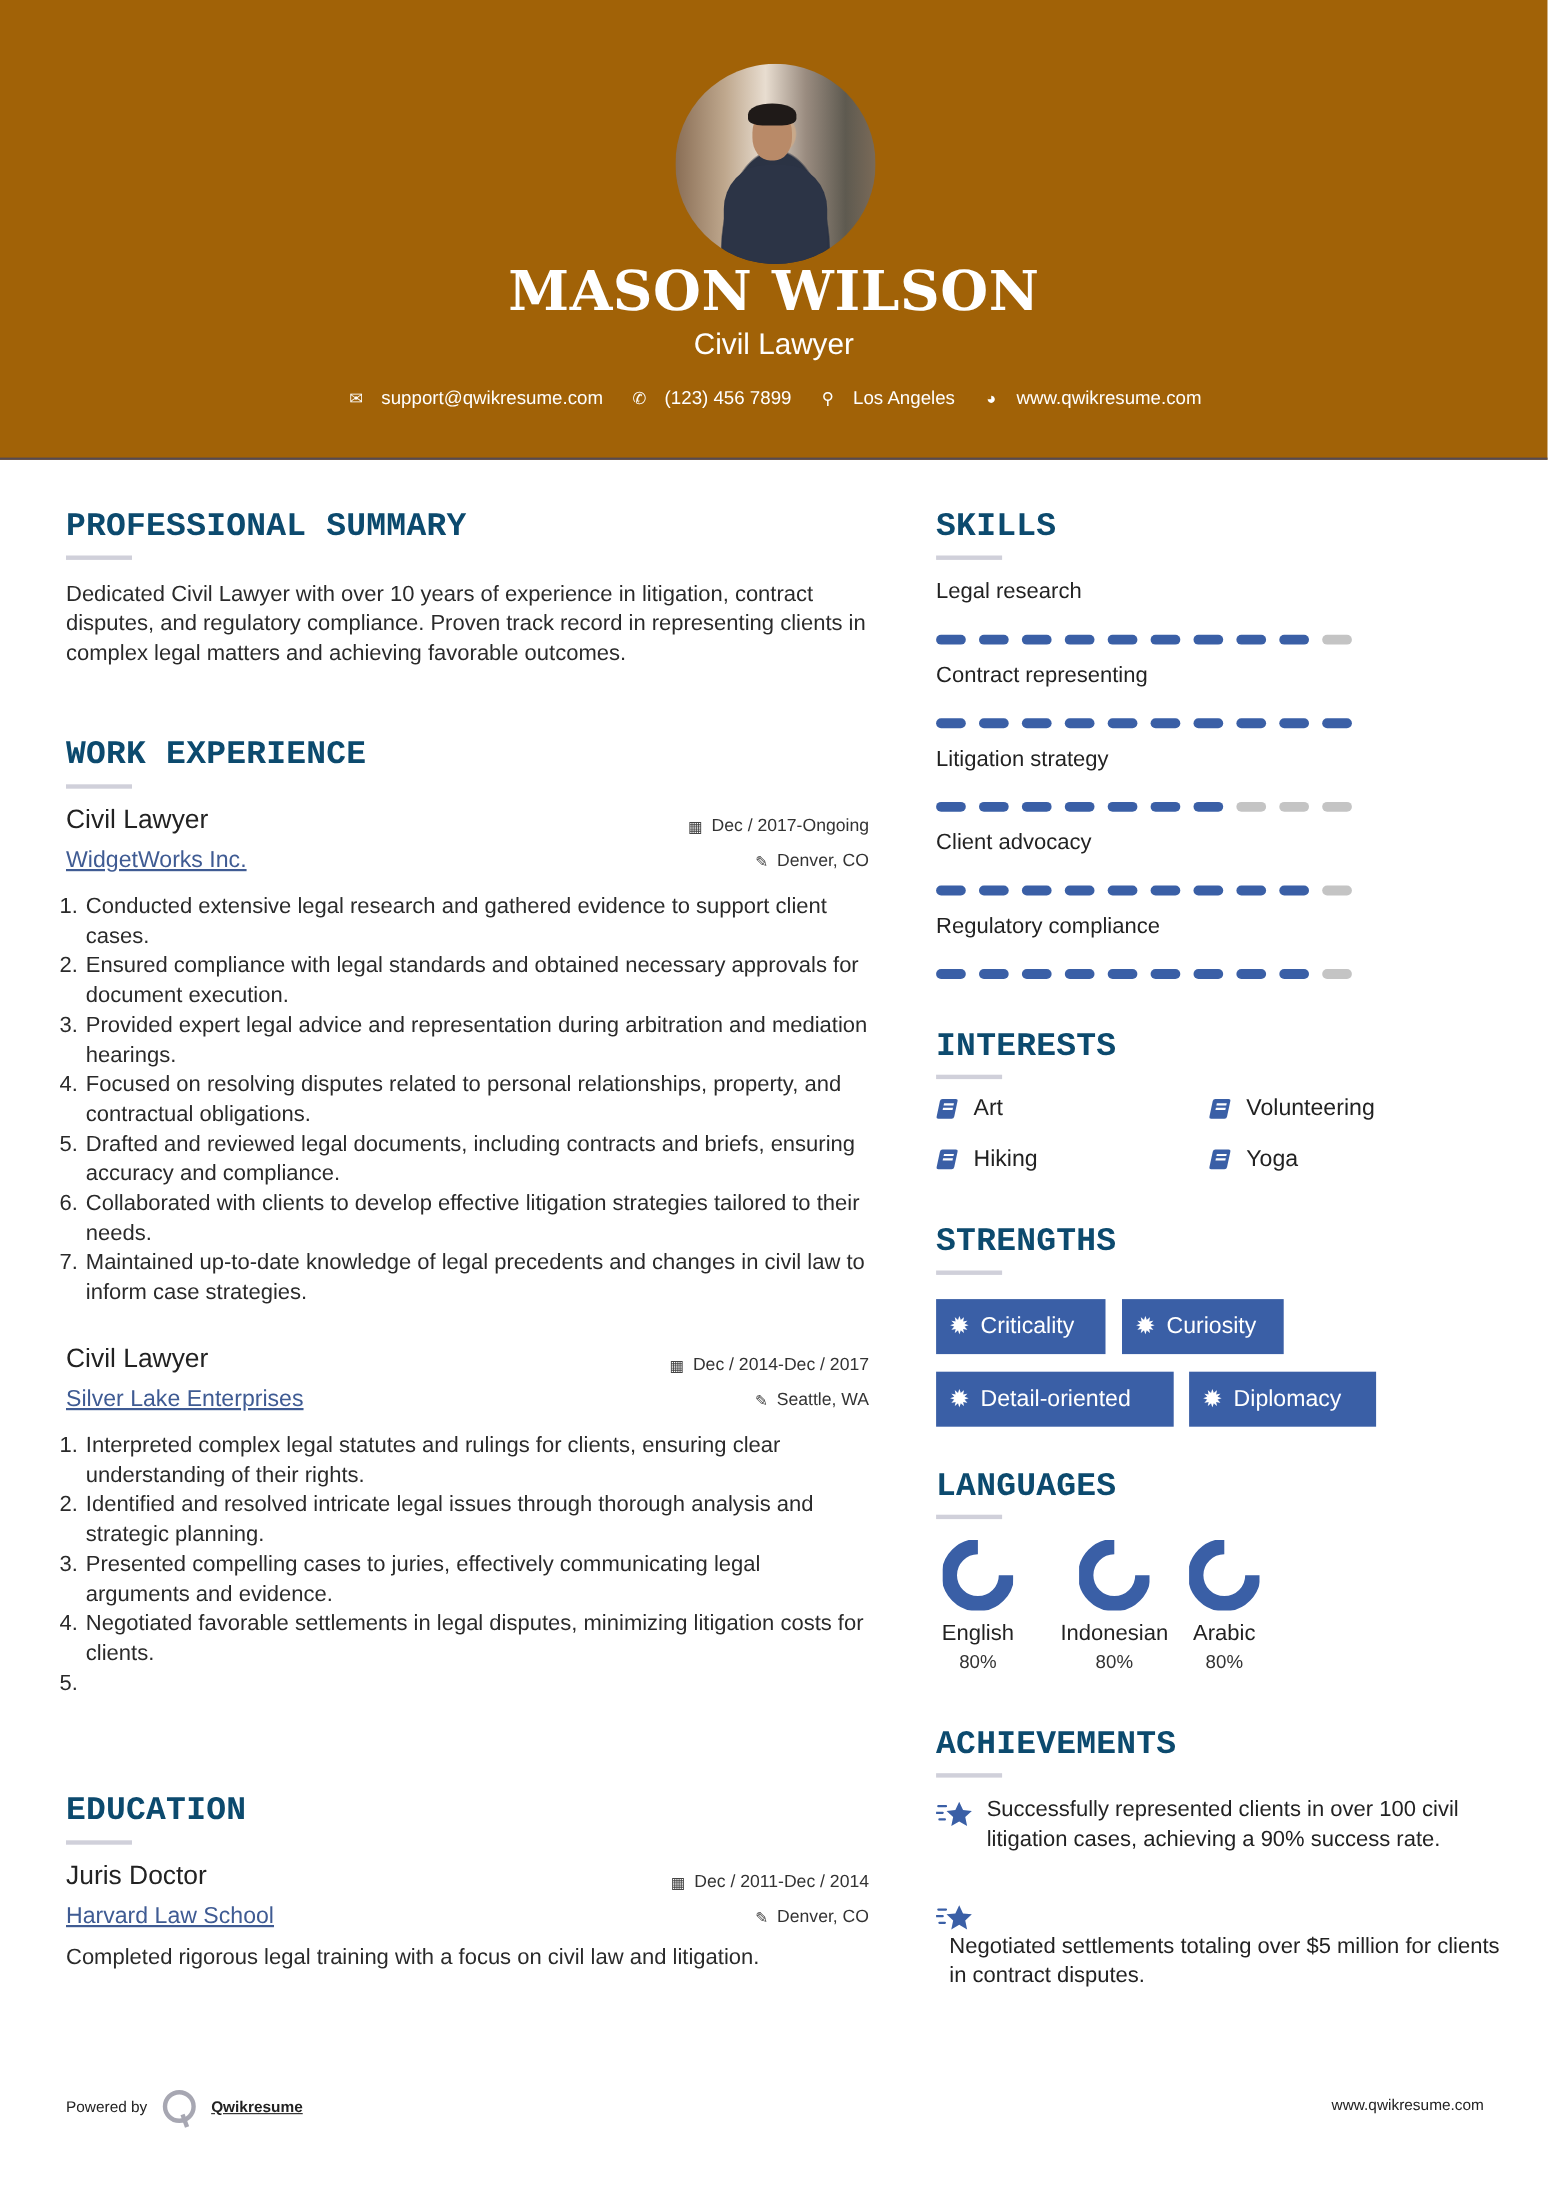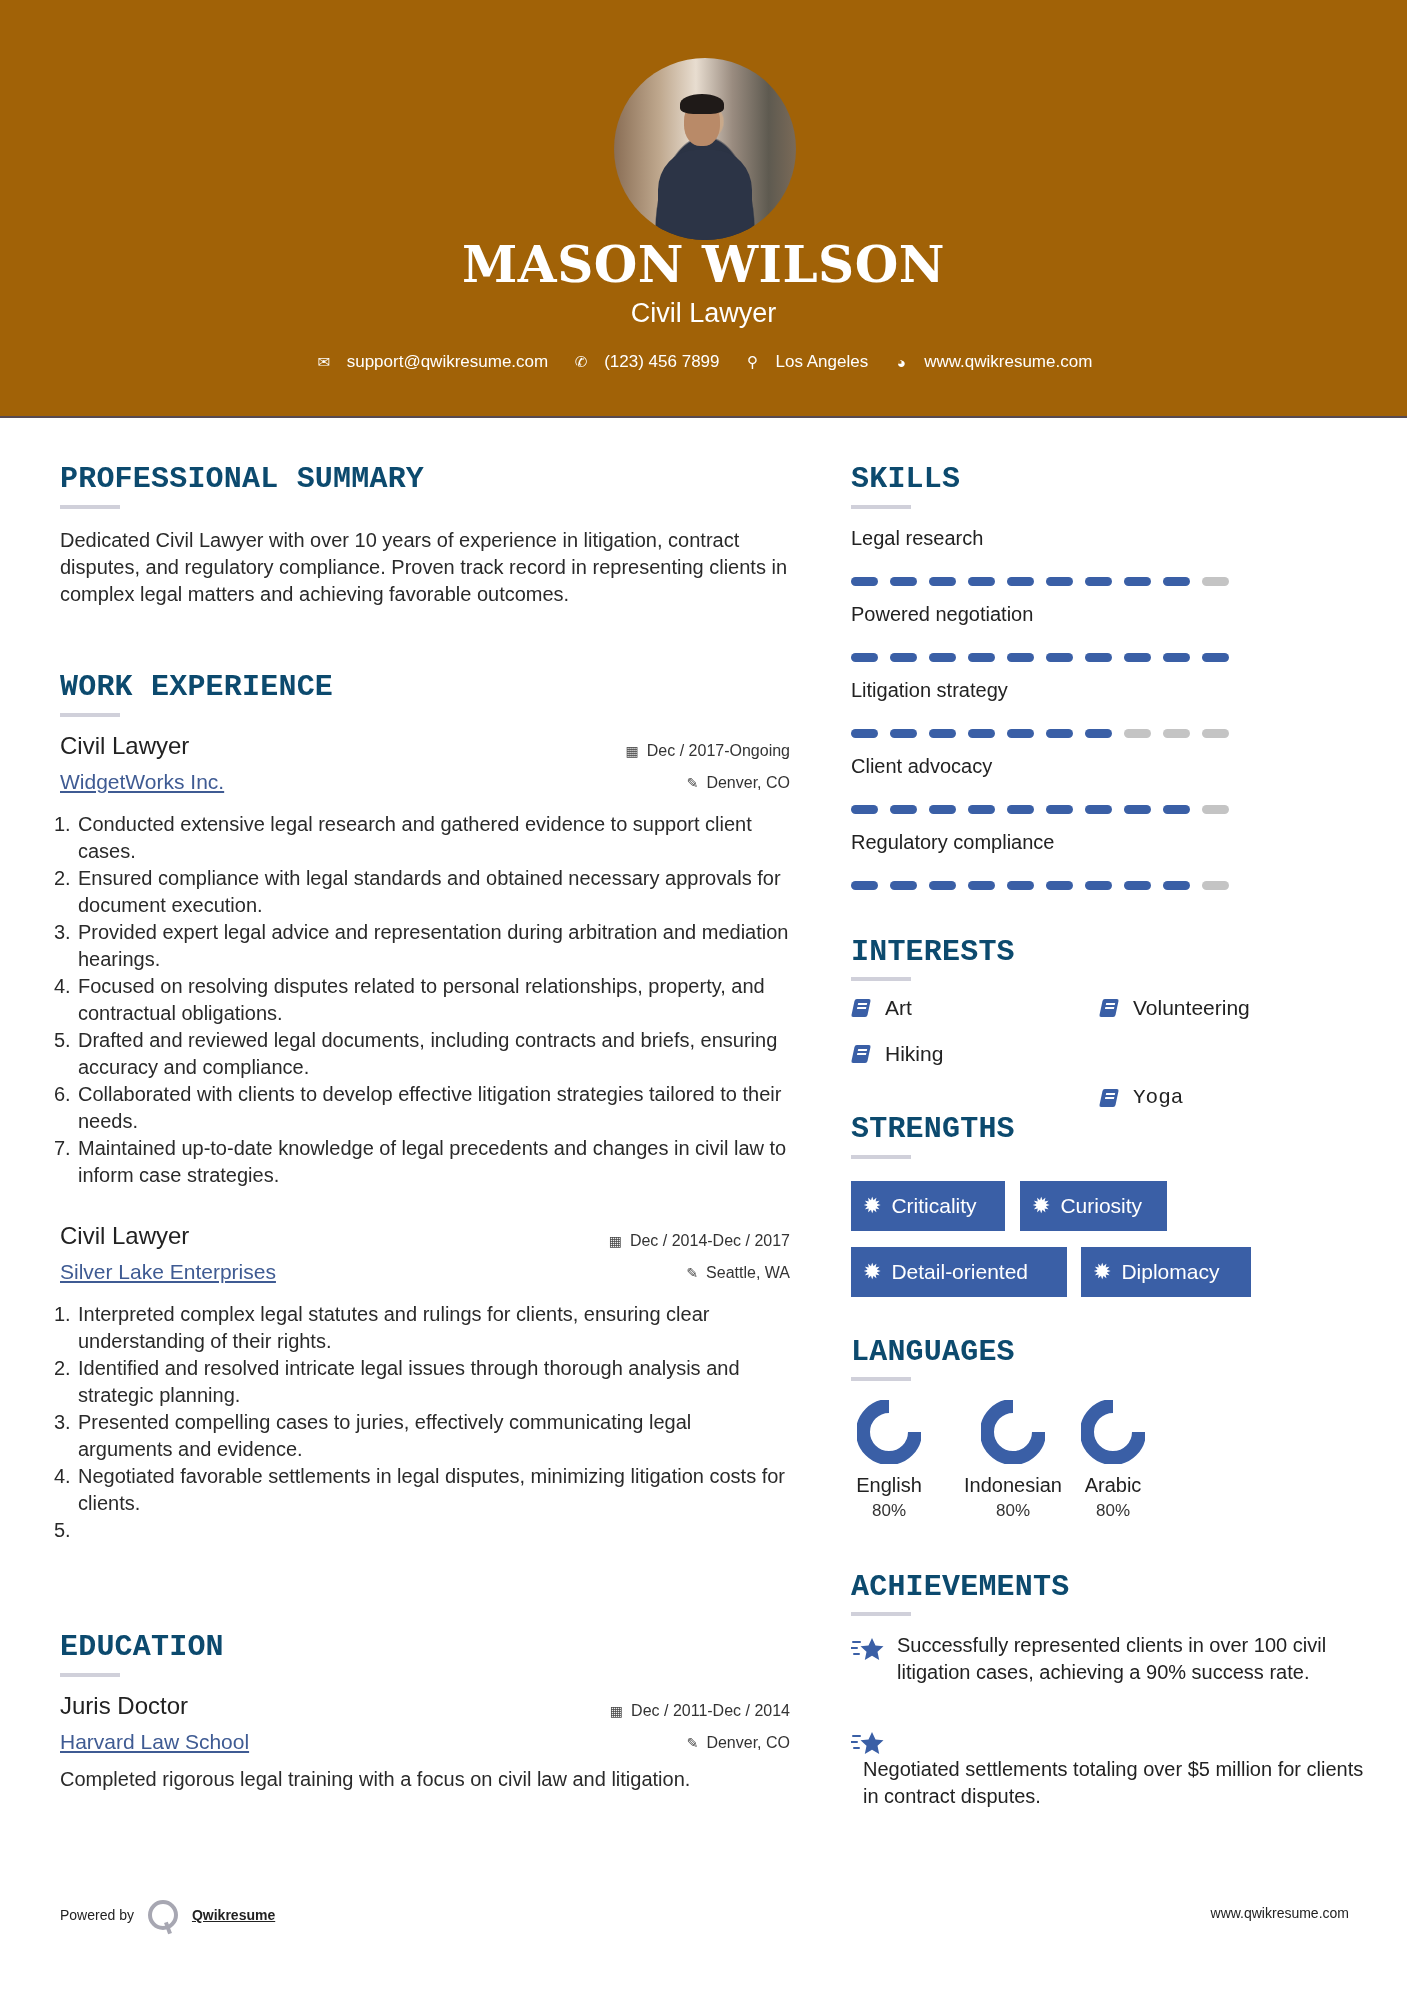--- a/index.html
+++ b/index.html
@@ -172,21 +172,21 @@
         <span class="dash"></span>
         <span class="dash"></span>
         <span class="dash"></span>
         <span class="dash"></span>
         <span class="dash"></span>
         <span class="dash"></span>
         <span class="dash"></span>
         <span class="dash"></span>
         <span class="dash off"></span>
       </div>
-      <div class="skill-name" style="top: 603px; left: 0px;">Powered negotiation</div>
+      <div class="skill-name" style="top: 603px; left: 0px;">Contract representing</div>
       <div class="dashes" style="top: 653px; left: 0px;">
         <span class="dash"></span>
         <span class="dash"></span>
         <span class="dash"></span>
         <span class="dash"></span>
         <span class="dash"></span>
         <span class="dash"></span>
         <span class="dash"></span>
         <span class="dash"></span>
         <span class="dash"></span>
@@ -240,21 +240,21 @@
     <span>Art</span>
   </div>
   <div class="interest" style="top:996px;left:248px;">
     <span class="book"></span>
     <span>Volunteering</span>
   </div>
   <div class="interest" style="top:1042px;left:0;">
     <span class="book"></span>
     <span>Hiking</span>
   </div>
-  <div class="interest" style="top:1086px;left:248px;font-family:Liberation Mono, monospace;">
+  <div class="interest" style="top:1042px;left:248px;">
     <span class="book"></span>
     <span>Yoga</span>
   </div>
 
   <div class="sec-h" style="top:1112px;left:0;">STRENGTHS</div>
   <div class="sec-line" style="top:1155px;left:0;"></div>
   <div class="badge" style="top:1181px;left:0;width:154px;">
     <span class="burst">✹</span>
       <span>Criticality</span>
   </div>

